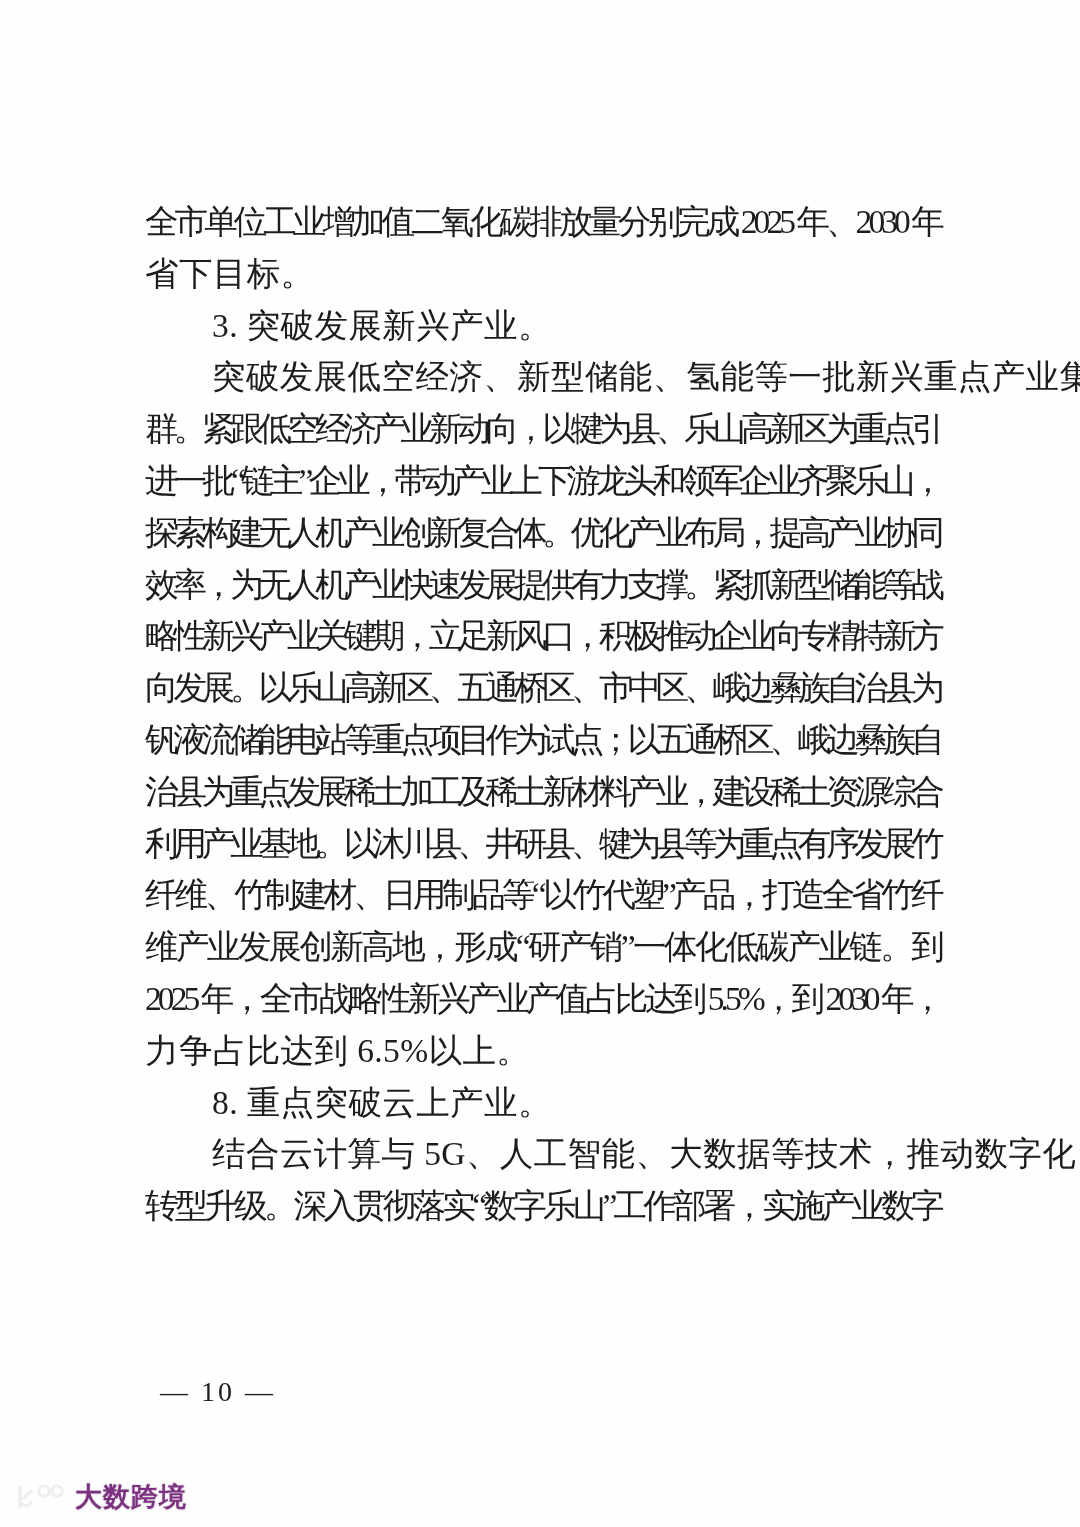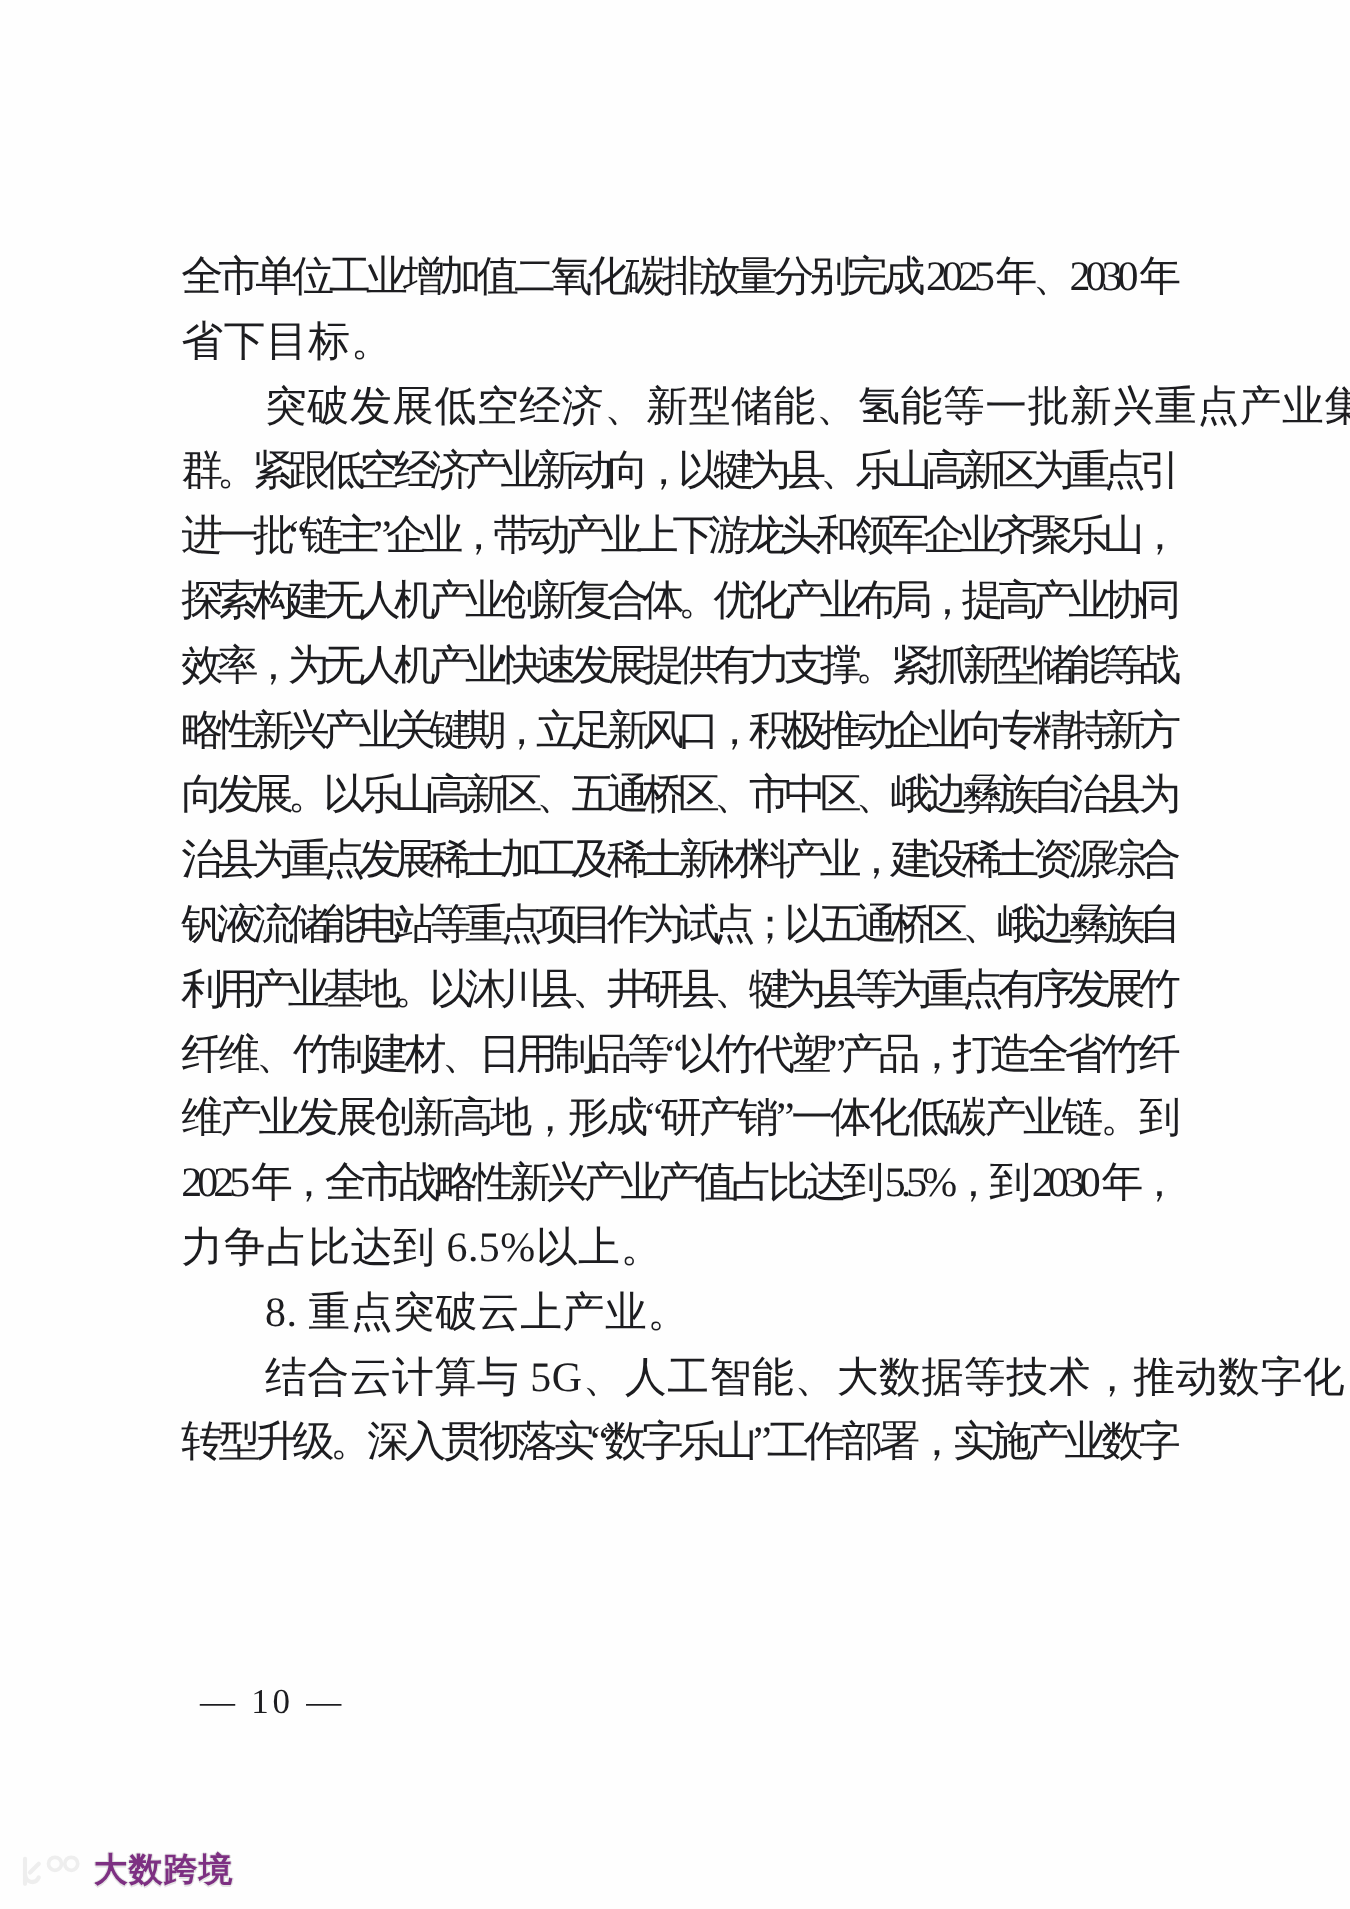--- a/index.html
+++ b/index.html
@@ -53,21 +53,21 @@
 
   
   .line.indent {
     text-indent: 67px;
   }
 
   
   #page-number {
     position: absolute;
     left: 160px;
-    top: 1346px;
+    top: 1376px;
     font-size: 28px;
     color: #1d1d20;
     letter-spacing: 3px;
     font-family: "Liberation Serif", "DejaVu Serif", serif;
   }
 
   
   #watermark {
     position: absolute;
     left: 14px;
@@ -101,44 +101,45 @@
 </head>
 <body>
 
 <div id="page">
 
   <div id="doc-body">
     <div class="line justify">
         <span style="letter-spacing: -3.93333px; margin-right: 3.93333px;">全市单位工业增加值二氧化碳排放量分别完成 2025 年、2030 年</span>
       </div>
     <div class="line">省下目标。</div>
+    <div class="line indent">3. 突破发展新兴产业。</div>
     <div class="line indent">突破发展低空经济、新型储能、氢能等一批新兴重点产业集</div>
     <div class="line justify">
         <span style="letter-spacing: -5.11852px; margin-right: 5.11852px;">群。紧跟低空经济产业新动向，以犍为县、乐山高新区为重点引</span>
       </div>
     <div class="line justify">
         <span style="letter-spacing: -4.81429px; margin-right: 4.81429px;">进一批“链主”企业，带动产业上下游龙头和领军企业齐聚乐山，</span>
       </div>
     <div class="line justify">
         <span style="letter-spacing: -5.11852px; margin-right: 5.11852px;">探索构建无人机产业创新复合体。优化产业布局，提高产业协同</span>
       </div>
     <div class="line justify">
         <span style="letter-spacing: -5.11852px; margin-right: 5.11852px;">效率，为无人机产业快速发展提供有力支撑。紧抓新型储能等战</span>
       </div>
     <div class="line justify">
         <span style="letter-spacing: -5.11852px; margin-right: 5.11852px;">略性新兴产业关键期，立足新风口，积极推动企业向专精特新方</span>
       </div>
     <div class="line justify">
         <span style="letter-spacing: -5.11852px; margin-right: 5.11852px;">向发展。以乐山高新区、五通桥区、市中区、峨边彝族自治县为</span>
       </div>
     <div class="line justify">
-        <span style="letter-spacing: -5.11852px; margin-right: 5.11852px;">治县为重点发展稀土加工及稀土新材料产业，建设稀土资源综合</span>
+        <span style="letter-spacing: -5.11852px; margin-right: 5.11852px;">钒液流储能电站等重点项目作为试点；以五通桥区、峨边彝族自</span>
       </div>
     <div class="line justify">
-        <span style="letter-spacing: -5.11852px; margin-right: 5.11852px;">钒液流储能电站等重点项目作为试点；以五通桥区、峨边彝族自</span>
+        <span style="letter-spacing: -5.11852px; margin-right: 5.11852px;">治县为重点发展稀土加工及稀土新材料产业，建设稀土资源综合</span>
       </div>
     <div class="line justify">
         <span style="letter-spacing: -5.11852px; margin-right: 5.11852px;">利用产业基地。以沐川县、井研县、犍为县等为重点有序发展竹</span>
       </div>
     <div class="line justify">
         <span style="letter-spacing: -3.74815px; margin-right: 3.74815px;">纤维、竹制建材、日用制品等“以竹代塑”产品，打造全省竹纤</span>
       </div>
     <div class="line justify">
         <span style="letter-spacing: -2.6px; margin-right: 2.6px;">维产业发展创新高地，形成“研产销”一体化低碳产业链。到</span>
       </div>

